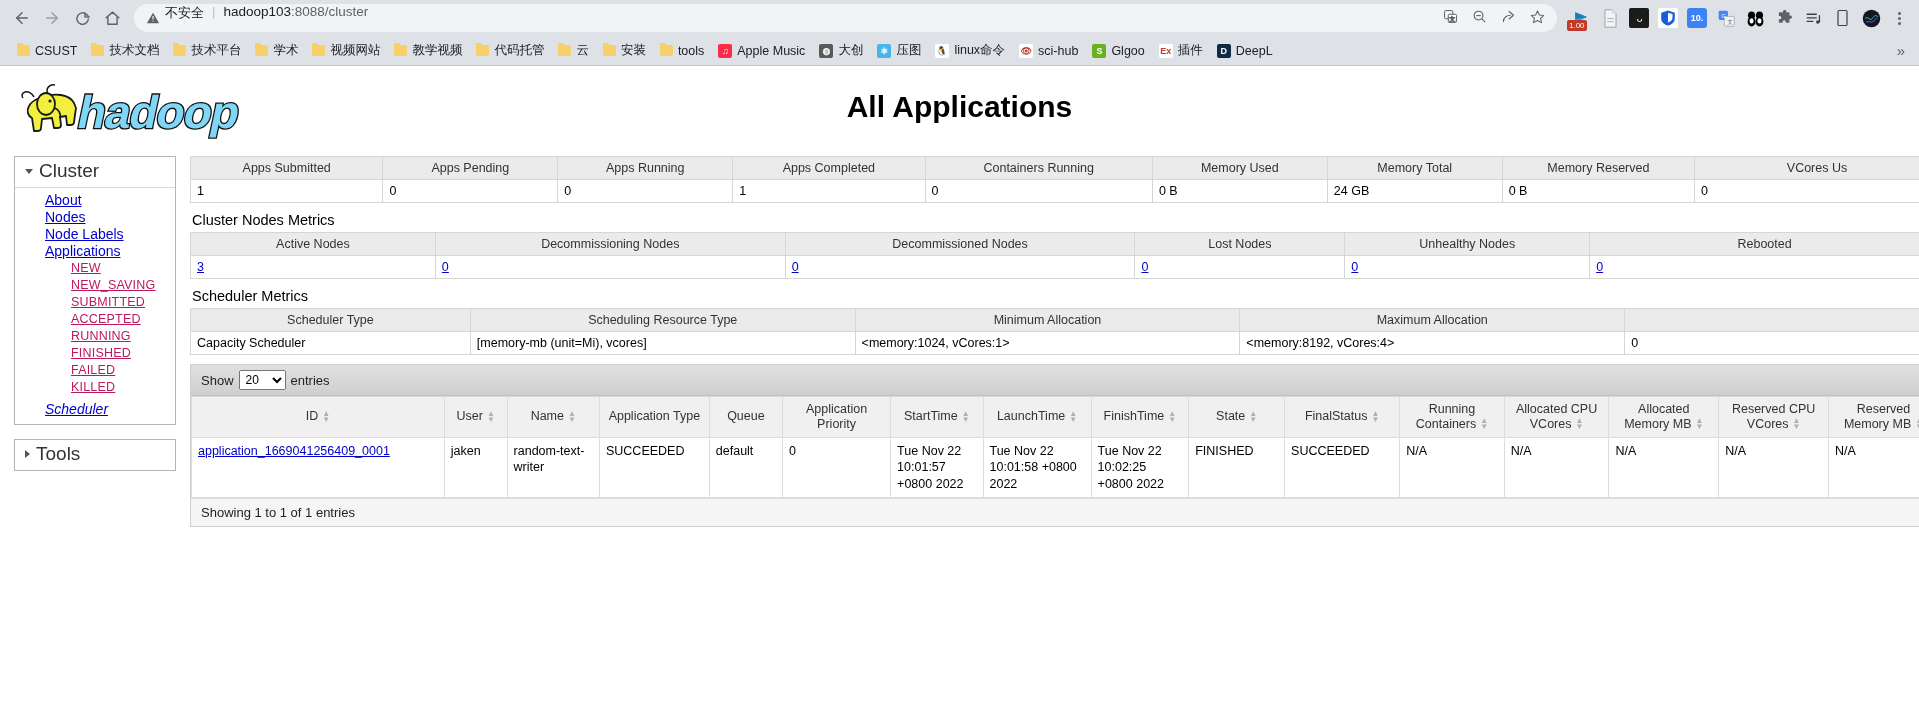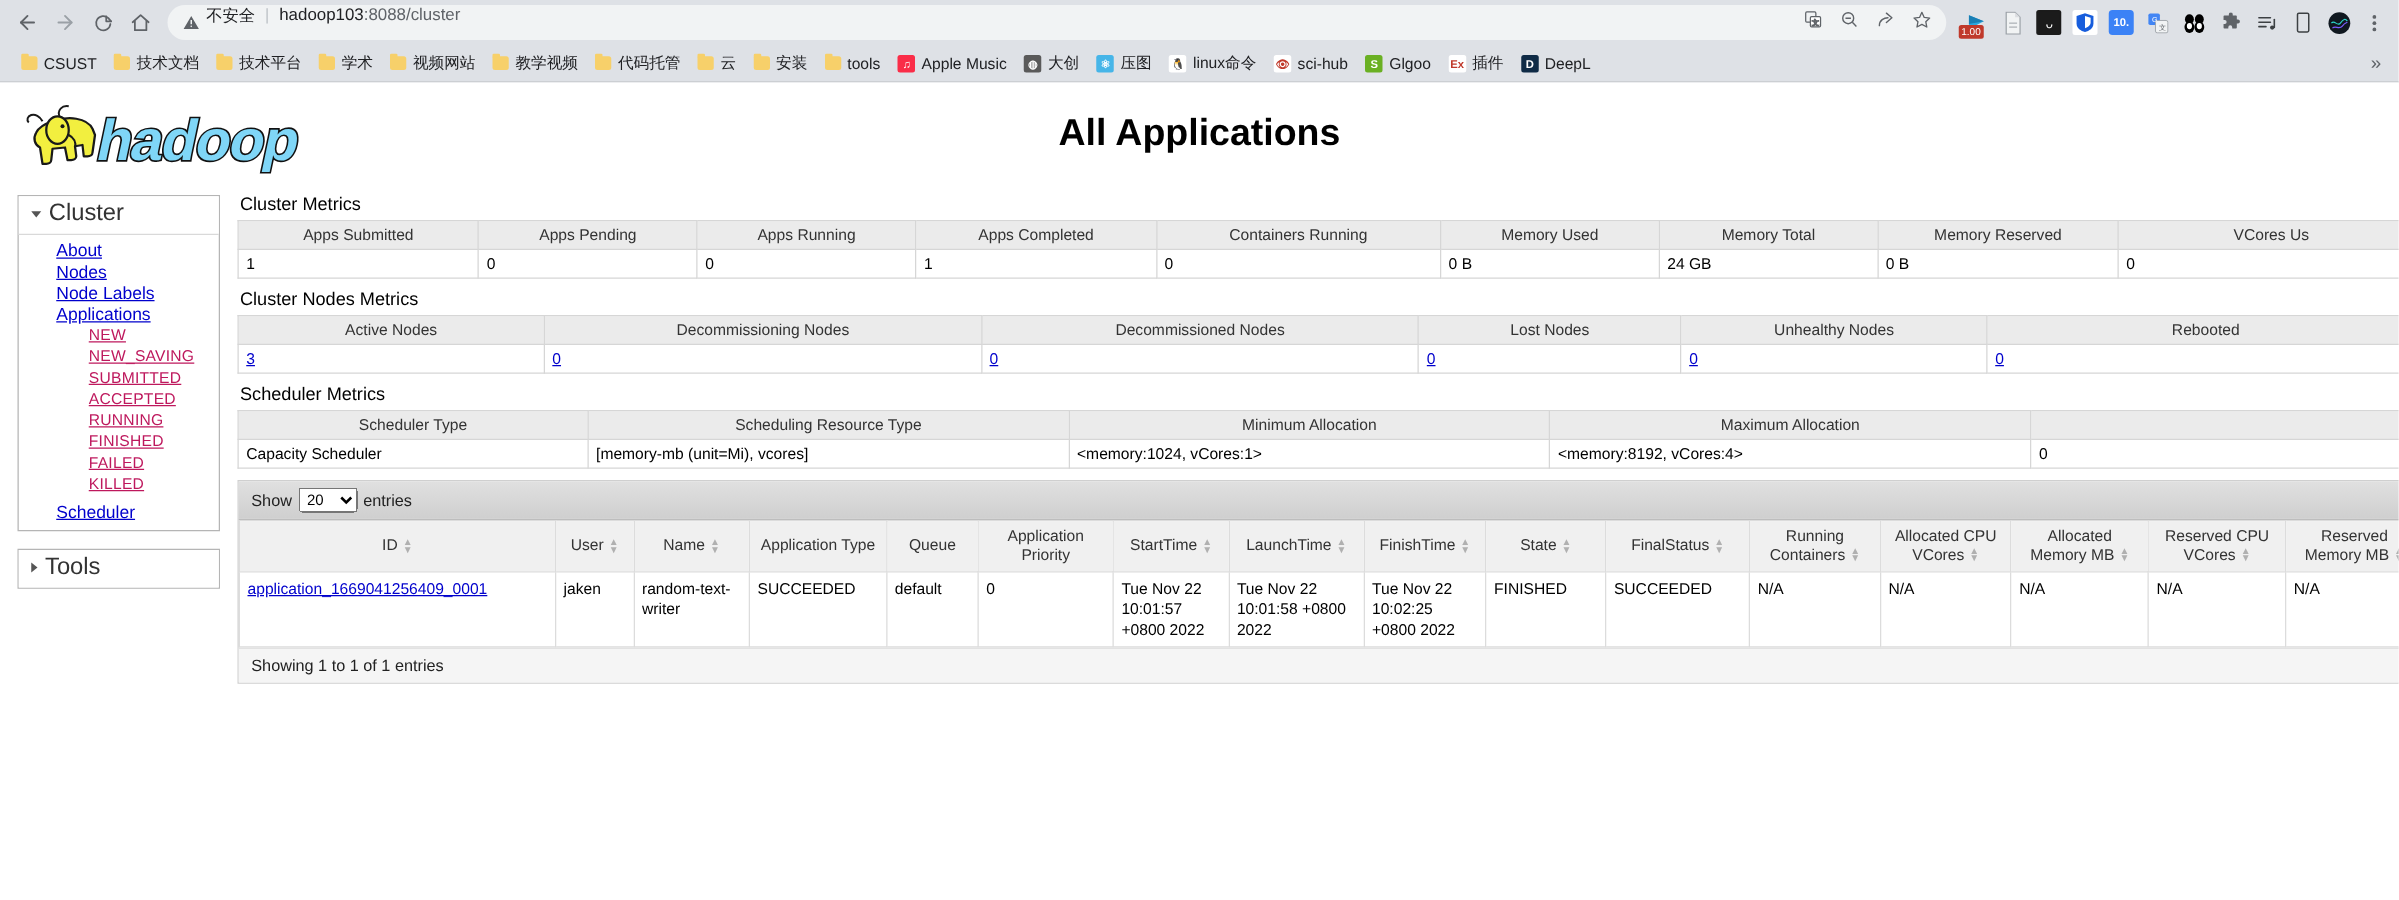--- a/index.html
+++ b/index.html
@@ -183,21 +183,21 @@
   }
   .side-sub {
     display: block;
     padding: 0 0 0 56px;
     font-size: 12.5px;
     line-height: 17px;
     color: #be185d;
     text-decoration: underline;
     letter-spacing: 0.2px;
   }
-  .side-link.standalone { margin-top: 5px; }
+  .side-link.standalone { margin-top: 5px; font-style: italic; }
   .side-head.collapsed { border-bottom: none; }
 
   
   .main {
     position: absolute;
     left: 190px; top: 90px; right: 0;
     bottom: 0;
   }
   .section-title {
     font-size: 14.5px;
@@ -570,21 +570,20 @@
     <div class="side-panel">
       <div class="side-head collapsed">
         <span class="caret"></span>
         <span>Tools</span>
       </div>
     </div>
   </div>
 
   <div class="main">
 
-    <div class="section-title">Cluster Metrics</div>
     <table class="metrics-table" id="cluster-metrics-table">
         <thead>
           <tr>
             <th style="width: 11%;">Apps Submitted</th>
             <th style="width: 10%;">Apps Pending</th>
             <th style="width: 10%;">Apps Running</th>
             <th style="width: 11%;">Apps Completed</th>
             <th style="width: 13%;">Containers Running</th>
             <th style="width: 10%;">Memory Used</th>
             <th style="width: 10%;">Memory Total</th>

